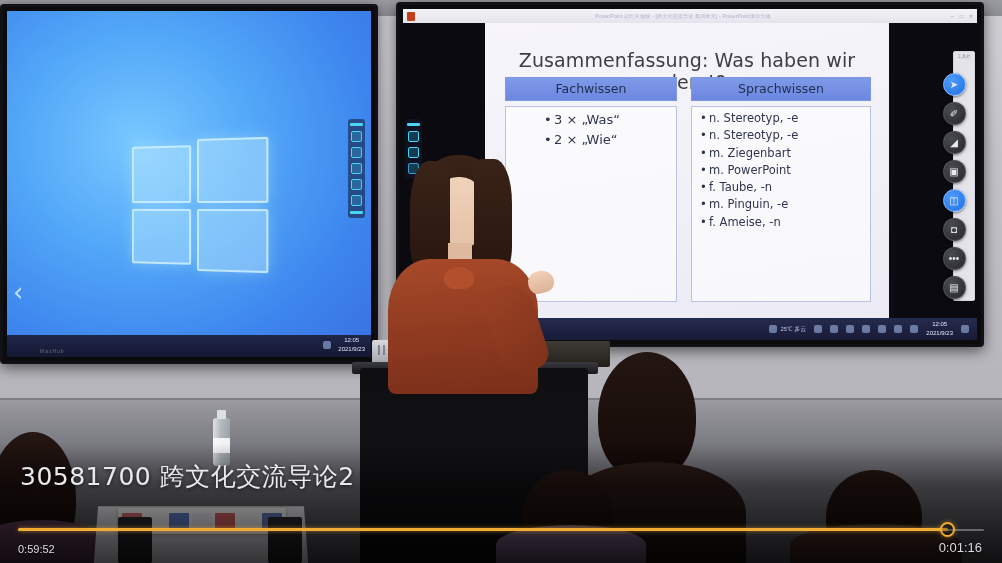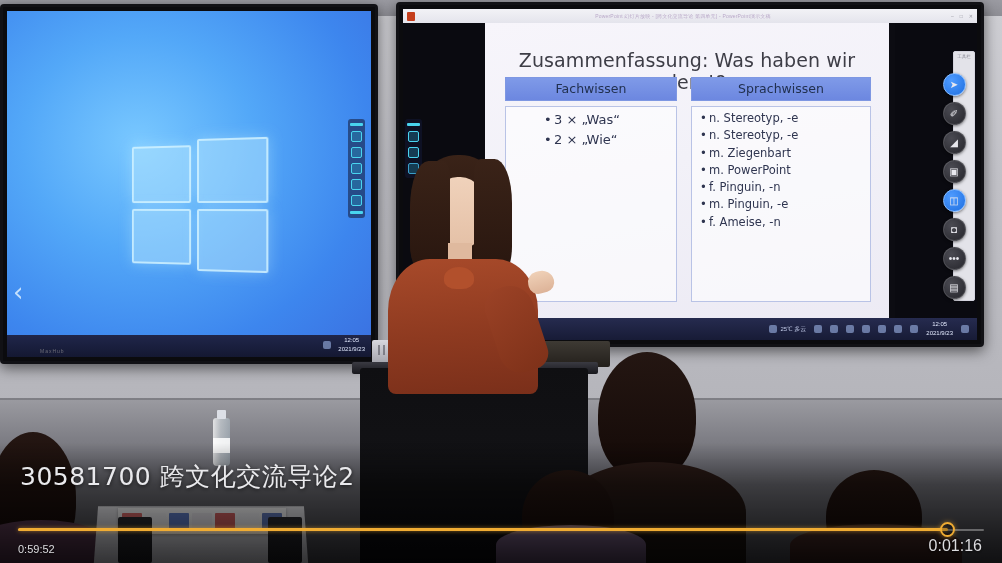--- a/index.html
+++ b/index.html
@@ -309,21 +309,21 @@
   .progress-handle {
     position:absolute; left:940px; top:-6px; width:15px; height:15px;
     border-radius:50%; border:2.5px solid #f0ac33; background:rgba(0,0,0,.25);
     box-shadow:0 0 5px rgba(240,172,51,.55);
   }
   .time-left {
     position:absolute; left:18px; bottom:8px; color:#dcdcdf; font-size:11px; z-index:22;
     text-shadow:0 1px 3px rgba(0,0,0,.8);
   }
   .time-right {
-    position:absolute; right:20px; bottom:8px; color:#dcdcdf; font-size:16px; z-index:22;
+    position:absolute; right:20px; bottom:8px; color:#dcdcdf; font-size:13px; z-index:22;
     text-shadow:0 1px 3px rgba(0,0,0,.8);
   }
 </style>
 </head>
 <body>
 
 <div id="stage">
 
   <div class="room-wall"></div>
   <div class="wall-upper"></div>
@@ -399,21 +399,21 @@
               </div>
 
               <div class="col">
                 <div class="col-head">Sprachwissen</div>
                 <div class="col-body">
                   <ul>
                     <li>n. Stereotyp, -e</li>
                     <li>n. Stereotyp, -e</li>
                     <li>m. Ziegenbart</li>
                     <li>m. PowerPoint</li>
-                    <li>f. Pinguin, -n</li>
+                    <li>f. Taube, -n</li>
                     <li>m. Pinguin, -e</li>
                     <li>f. Ameise, -n</li>
                   </ul>
                 </div>
               </div>
             </div>
           </div>
 
           <div class="ft-panel">
             <div class="ft-panel-label">工具栏</div>

